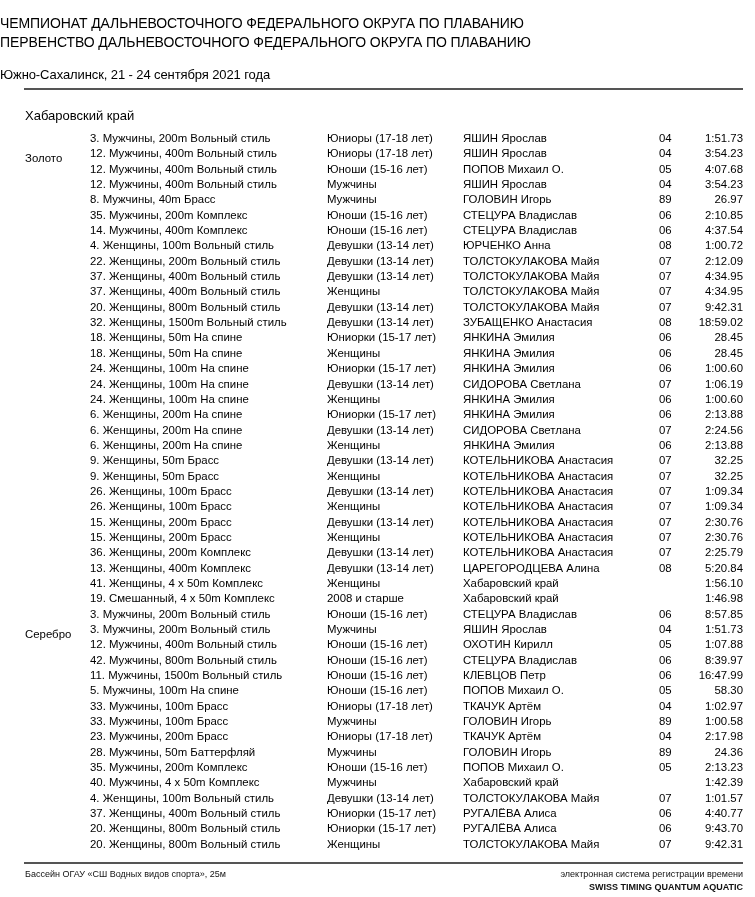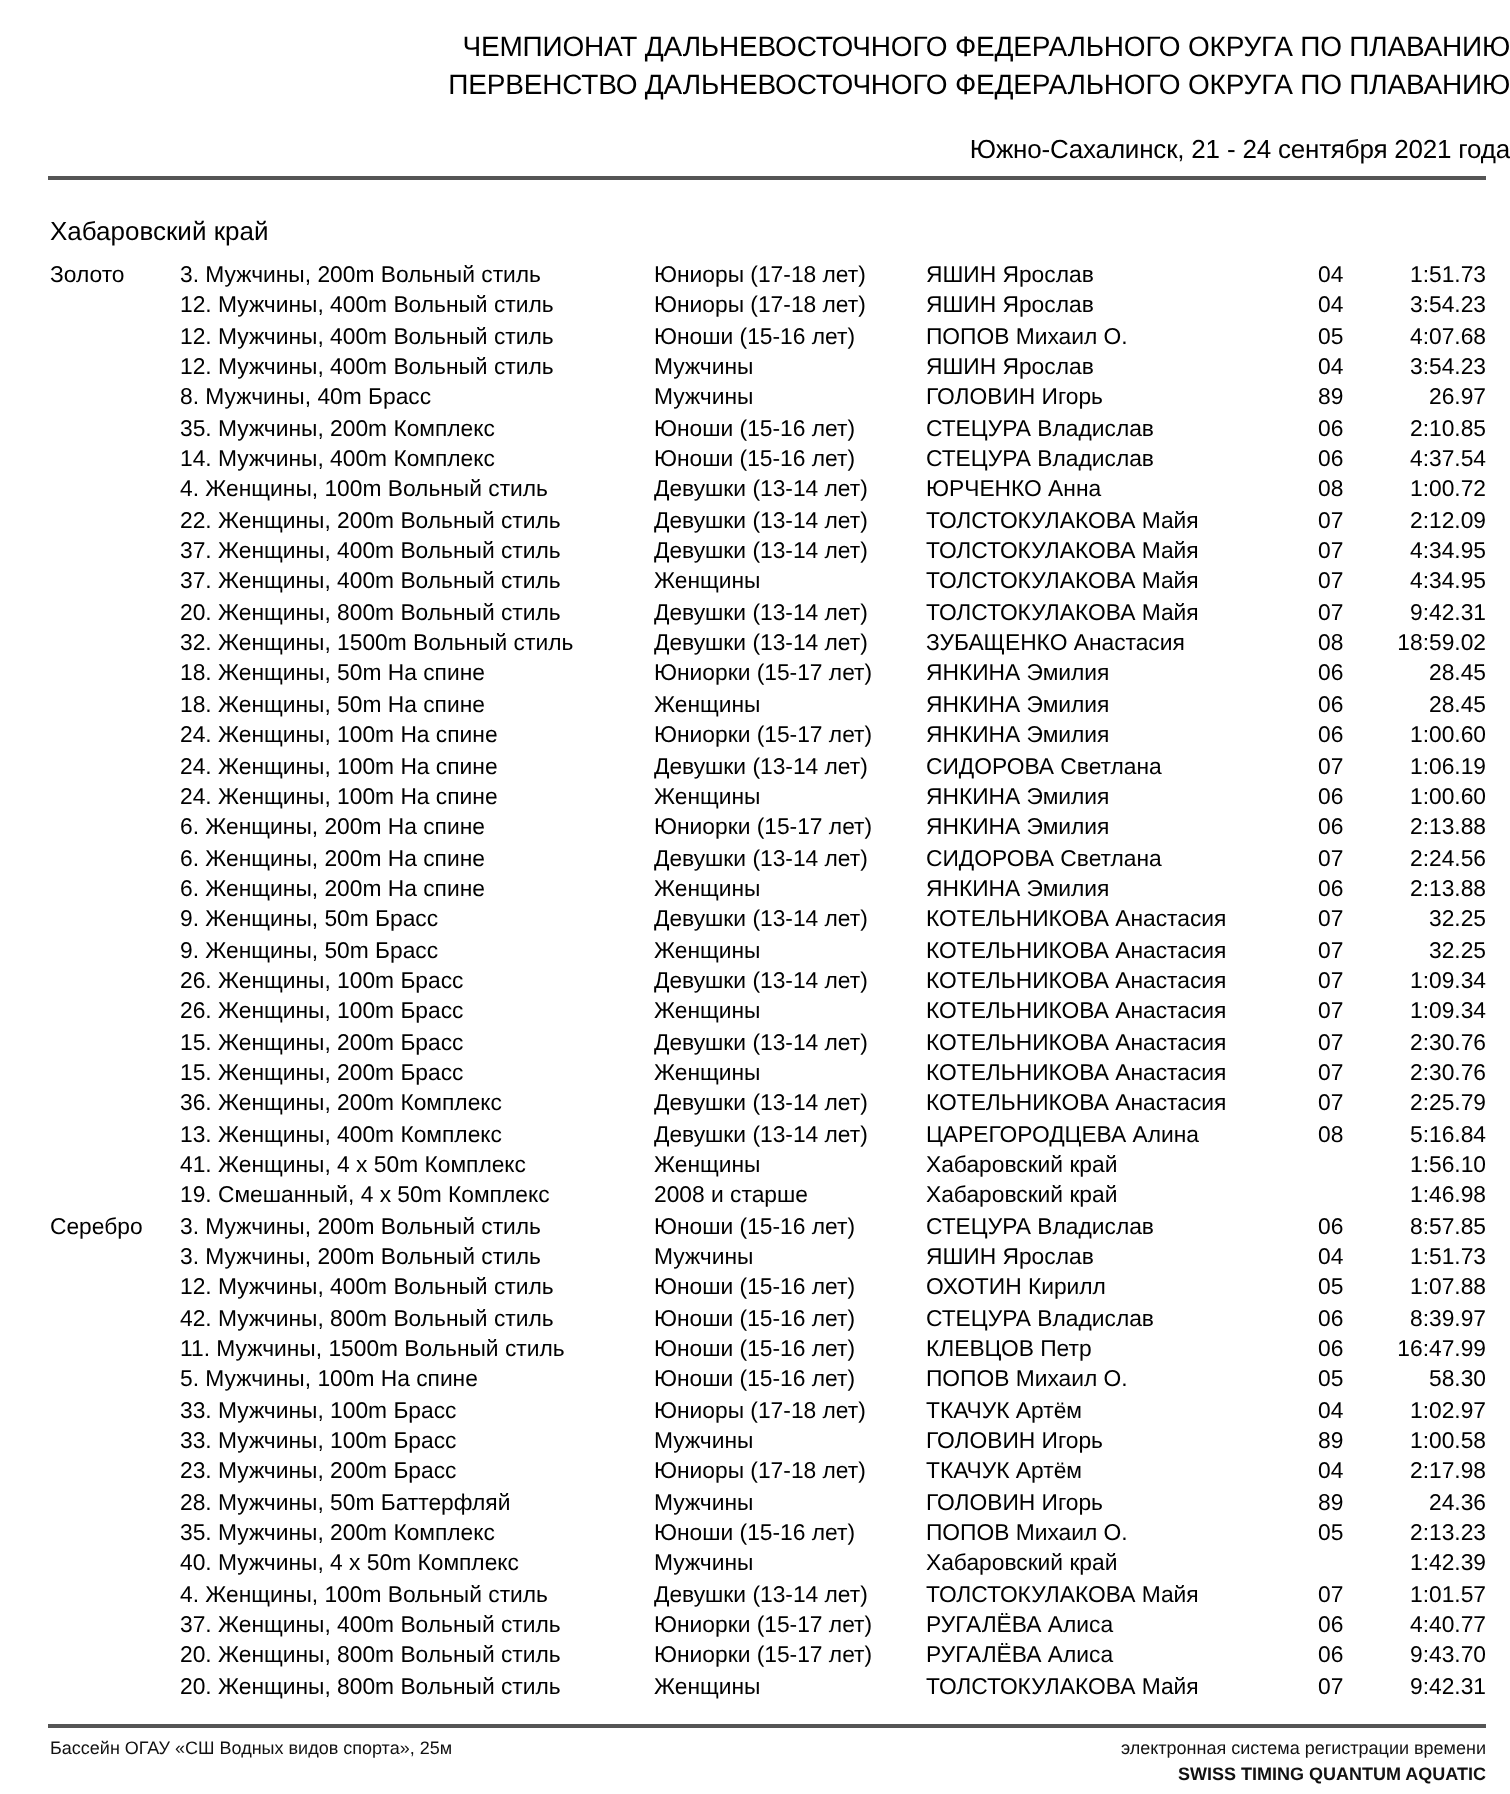--- a/index.html
+++ b/index.html
@@ -1,42 +1,42 @@
 <!DOCTYPE html>
 <html><head>
   <meta charset="utf-8">
   <style>
     html, body { margin: 0; padding: 0; background: #ffffff; }
     body {
       width: 755px; height: 897px; position: relative; overflow: hidden;
       font-family: "Liberation Sans", sans-serif; color: #000;
     }
     .title {
-      position: absolute; left: 0; width: 755px; text-align: right;
+      position: absolute; left: 0; width: 755px; text-align: left;
       font-size: 14px; line-height: 18px; letter-spacing: -0.1px;
     }
     #t1 { top: 14px; }
     #t2 { top: 33px; }
     #sub { top: 66px; font-size: 13px; }
     .rule {
       position: absolute; left: 24px; width: 719px; height: 0;
       border-top: 2px solid #555;
     }
     #rule-top { top: 88px; }
     #rule-bottom { top: 862px; }
     #region {
       position: absolute; left: 25px; top: 108px; font-size: 13px; line-height: 16px;
     }
     #results { position: absolute; left: 0; top: 131px; width: 755px; }
     .row {
       position: relative; height: 15.35px; font-size: 11.4px; line-height: 15px;
       white-space: nowrap;
     }
     .row span { position: absolute; top: 0; }
-    .medal { left: 25px; }
+    .medal { left: 25px; margin-top: 20px; }
     .event { left: 90px; }
     .cat { left: 327px; }
     .name { left: 463px; }
     .yob { left: 659px; }
     .time { right: 12px; text-align: right; }
     .foot { position: absolute; font-size: 9px; line-height: 12px; color: #111; }
     #foot-left { left: 25px; top: 868px; }
     #foot-right1 { right: 12px; top: 868px; text-align: right; }
     #foot-right2 { right: 12px; top: 881px; text-align: left; font-weight: bold; }
   </style>
@@ -274,21 +274,21 @@
       <span class="name">КОТЕЛЬНИКОВА Анастасия</span>
       <span class="yob">07</span>
       <span class="time">2:25.79</span>
     </div>
     <div class="row">
       <span class="medal"></span>
       <span class="event">13. Женщины, 400m Комплекс</span>
       <span class="cat">Девушки (13-14 лет)</span>
       <span class="name">ЦАРЕГОРОДЦЕВА Алина</span>
       <span class="yob">08</span>
-      <span class="time">5:16.84</span>
+      <span class="time">5:20.84</span>
     </div>
     <div class="row">
       <span class="medal"></span>
       <span class="event">41. Женщины, 4 x 50m Комплекс</span>
       <span class="cat">Женщины</span>
       <span class="name">Хабаровский край</span>
       <span class="yob"></span>
       <span class="time">1:56.10</span>
     </div>
     <div class="row">

